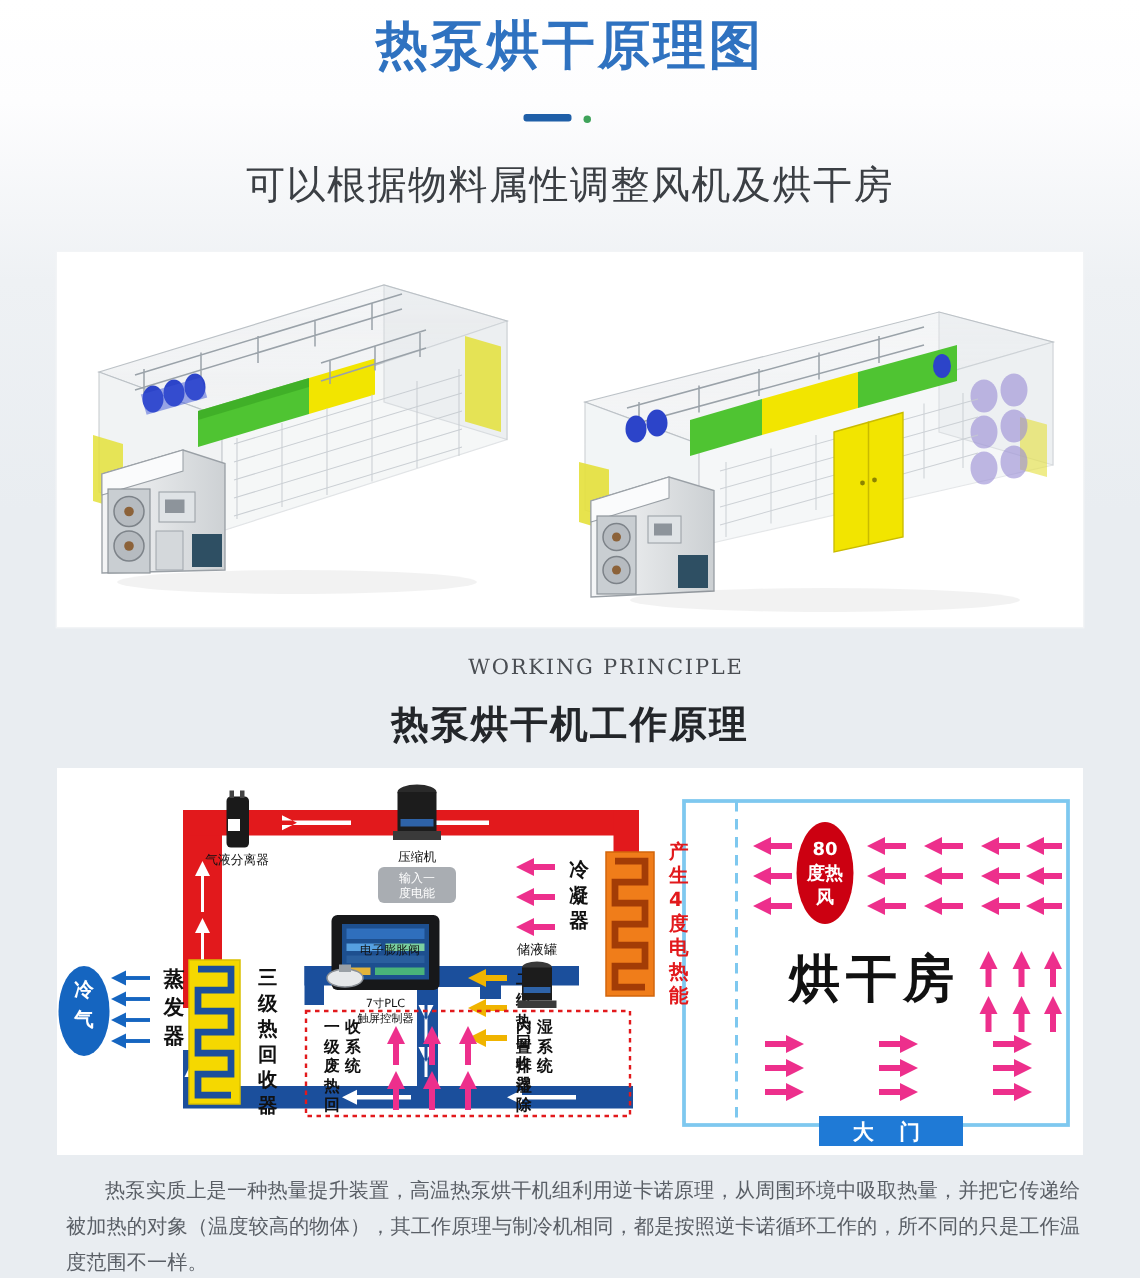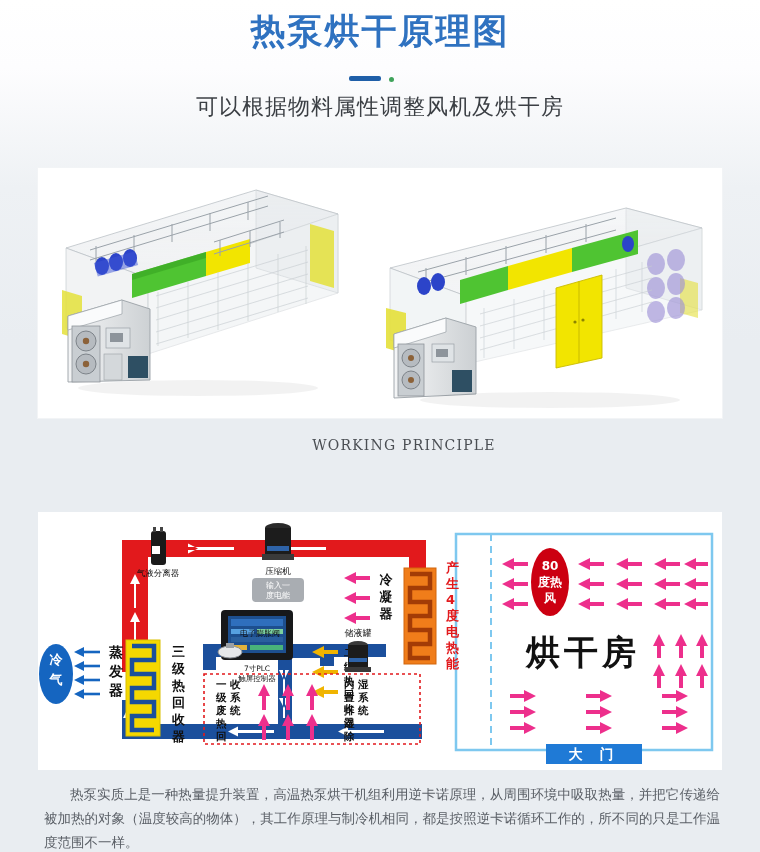--- a/index.html
+++ b/index.html
@@ -11,21 +11,21 @@
   }
   .page{position:relative;width:760px;height:852px;
         background:linear-gradient(180deg,#ffffff 0%,#fdfdfe 8%,#eef1f4 22%,#e9edf1 40%,#e9edf1 100%);}
 
   
   .hdr{padding-top:8px;text-align:center;}
   .hdr-title{color:#2f72c0;font-size:35px;font-weight:bold;letter-spacing:2px;line-height:1.35;}
   .hdr-div{margin:14px auto 0;width:110px;height:18px;position:relative;}
   .hdr-div .bar{position:absolute;left:24px;top:7px;width:32px;height:5px;border-radius:2px;background:#1f5fa8;}
   .hdr-div .dot{position:absolute;left:64px;top:8px;width:5px;height:5px;border-radius:50%;background:#3fa35a;}
-  .hdr-sub{margin-top:5px;color:#3b3f44;font-size:22px;letter-spacing:1px;}
+  .hdr-sub{margin-top:19px;color:#3b3f44;font-size:26px;letter-spacing:1px;}
 
   
   .photo-panel{position:absolute;left:38px;top:168px;width:684px;height:250px;background:#fff;
                box-shadow:0 0 0 1px #f2f4f6;}
   .photo-half{position:absolute;top:0;height:250px;width:342px;overflow:hidden;}
   .photo-half.l{left:0;}
   .photo-half.r{left:342px;}
   .scene{position:absolute;left:0;top:0;width:342px;height:250px;}
 
   
@@ -191,20 +191,21 @@
           <rect x="52" y="176" width="22" height="18" fill="#dfe3e6" stroke="#9aa0a6" stroke-width="0.7"></rect>
           <rect x="56" y="181" width="12" height="8" fill="#8d949b"></rect>
           <rect x="72" y="202" width="20" height="22" fill="#2e4f63"></rect>
         </g>
         <ellipse cx="170" cy="232" rx="130" ry="8" fill="#000" opacity=".05"></ellipse>
       </svg>
     </div>
   </div>
 
   <div class="wp-en">WORKING PRINCIPLE</div>
+  <div class="wp-cn">热泵烘干机工作原理</div>
 
   <div class="diagram">
     <svg class="dg" viewBox="0 0 684 258">
       <rect x="0" y="0" width="684" height="258" fill="#ffffff"></rect>
 
       <g>
         <rect x="418" y="22" width="256" height="216" fill="none" stroke="#7ec8ef" stroke-width="2.5"></rect>
         <line x1="453" y1="22" x2="453" y2="238" stroke="#7ec8ef" stroke-width="2" stroke-dasharray="7 5"></line>
       </g>
 

